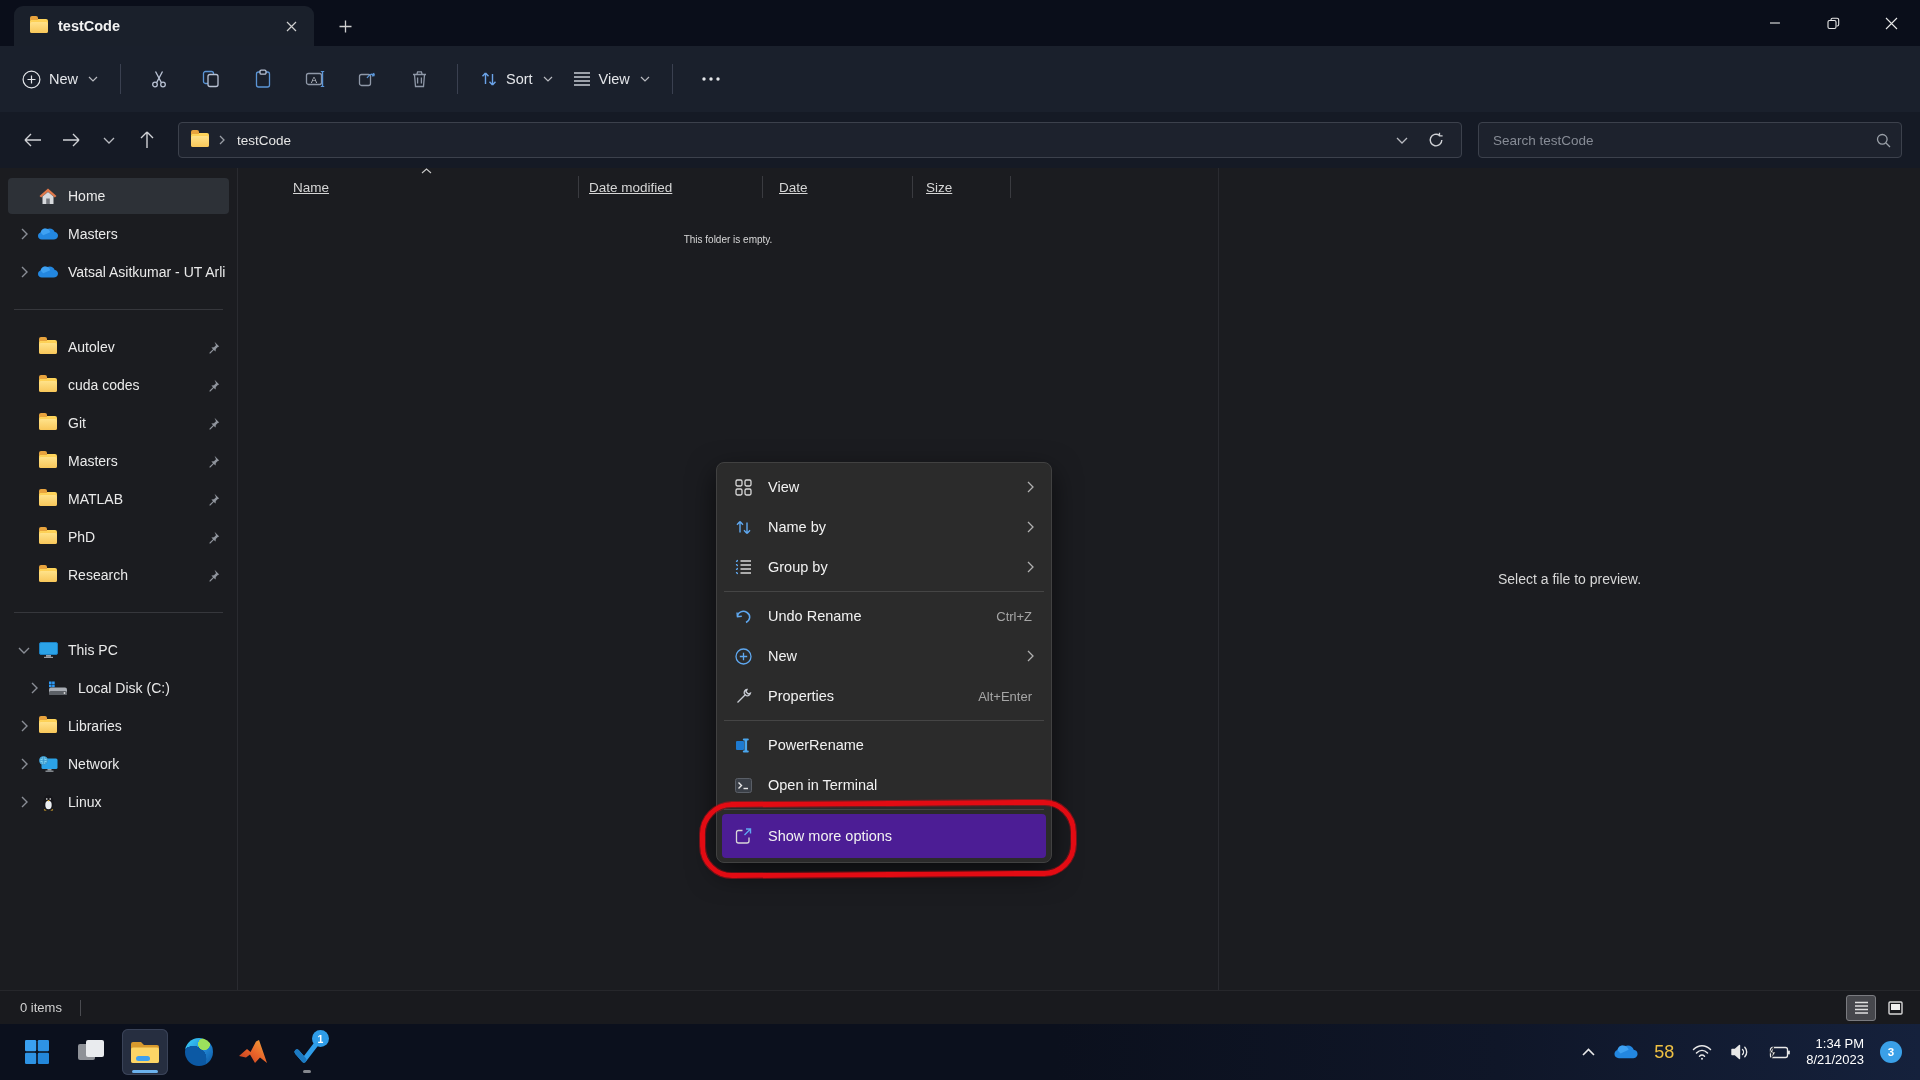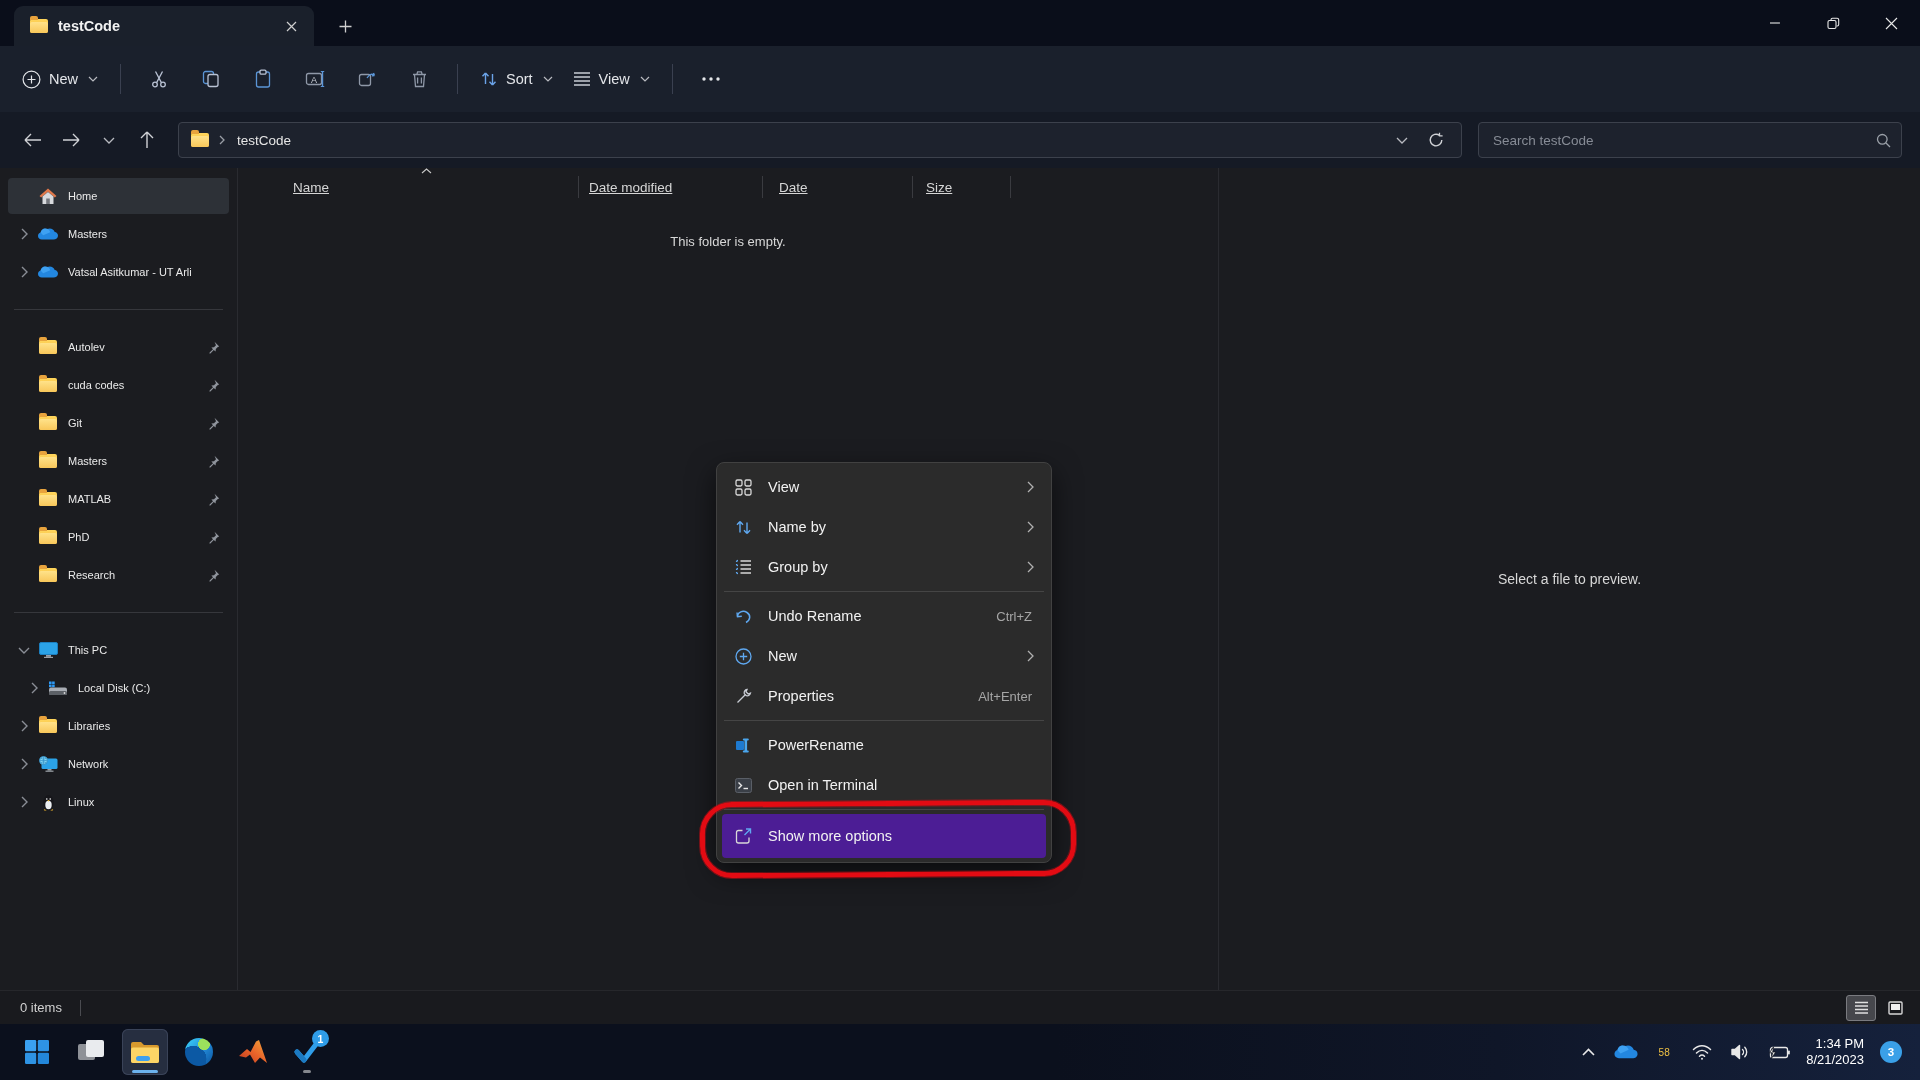--- a/index.html
+++ b/index.html
@@ -39,30 +39,30 @@
   .searchbox input{flex:1;background:transparent;border:none;outline:none;color:#cfd2d8;font-size:13.5px;font-family:"Liberation Sans",sans-serif;}
   .searchbox input::placeholder{color:#878c96;}
   
   .main{position:absolute;left:0;top:168px;width:1920px;height:822px;display:flex;background:#1b1c20;}
   .sidebar{width:238px;box-sizing:border-box;border-right:1px solid #2a2b30;padding-top:8px;overflow:hidden;}
   .sb-row{height:36px;margin:2px 8px;display:flex;align-items:center;border-radius:4px;padding:0 4px;box-sizing:border-box;}
   .sb-row.selected{background:#2d3137;}
   .sb-chev{width:24px;display:flex;align-items:center;justify-content:center;flex:0 0 24px;}
   .sb-chev.indent{margin-left:10px;}
   .sb-icon{width:24px;display:flex;align-items:center;justify-content:center;flex:0 0 24px;}
-  .sb-label{margin-left:8px;font-size:11px;color:#eaeaea;white-space:nowrap;overflow:hidden;flex:1;}
+  .sb-label{margin-left:8px;font-size:14px;color:#eaeaea;white-space:nowrap;overflow:hidden;flex:1;}
   .sb-pin{width:24px;flex:0 0 24px;display:flex;align-items:center;justify-content:center;}
   .sb-divider{height:1px;background:#36373c;margin:19px 14px;}
   
   .filearea{width:980px;box-sizing:border-box;position:relative;}
   .col-headers{height:38px;display:flex;align-items:center;position:relative;color:#d6d6d6;font-size:13.5px;text-decoration:underline;}
   .colh{display:flex;align-items:center;height:100%;box-sizing:border-box;}
   .col-sep{width:1px;height:22px;background:#3a3b40;}
   .sort-caret{position:absolute;left:183px;top:0px;color:#c8c8c8;}
-  .empty-msg{margin-top:28px;text-align:center;font-size:13px;color:#d8d8d8;}
+  .empty-msg{margin-top:28px;text-align:center;font-size:10px;color:#d8d8d8;}
   
   .preview{flex:1;border-left:1px solid #2a2b30;display:flex;align-items:center;justify-content:center;text-align:right;}
   .preview-msg{font-size:14px;color:#d8d8d8;}
   
   .ctxmenu{position:absolute;left:716px;top:462px;width:336px;background:#2b2b2b;border:1px solid #414141;
            border-radius:8px;box-shadow:0 10px 28px rgba(0,0,0,.6);padding:4px 5px;box-sizing:border-box;z-index:20;}
   .cm-item{height:40px;display:flex;align-items:center;border-radius:4px;padding:0 8px 0 10px;box-sizing:border-box;}
   .cm-item.hovered{background:#4c1d95;}
   .cm-icon{width:22px;flex:0 0 22px;display:flex;align-items:center;justify-content:center;}
   .cm-label{margin-left:14px;font-size:14.5px;color:#f2f2f2;flex:1;white-space:nowrap;}
@@ -86,21 +86,21 @@
            display:flex;align-items:center;padding:0 10px;box-sizing:border-box;}
   .tk-ico{width:46px;height:46px;display:flex;flex-direction:column;align-items:center;justify-content:center;
           border-radius:6px;margin:0 4px;position:relative;}
   .tk-ico.active{background:#262e40;box-shadow:inset 0 0 0 1px #3a4358;}
   .run-pill{position:absolute;bottom:2px;width:26px;height:3px;border-radius:2px;background:#6cb2ec;}
   .run-dot{position:absolute;bottom:2px;width:8px;height:3px;border-radius:2px;background:#84878d;}
   .badge{position:absolute;top:1px;right:1px;width:17px;height:17px;border-radius:50%;background:#2f9de8;
          color:#fff;font-size:10.5px;font-weight:bold;display:flex;align-items:center;justify-content:center;}
   .tray{margin-left:auto;display:flex;align-items:center;gap:6px;}
   .tray-ico{width:32px;height:40px;display:flex;align-items:center;justify-content:center;border-radius:4px;}
-  .tray-temp{color:#eec043;font-size:10px;padding:0 4px;}
+  .tray-temp{color:#eec043;font-size:18px;padding:0 4px;}
   .clock{text-align:right;color:#fff;font-size:13px;line-height:16px;padding:0 6px;}
   .notif{width:22px;height:22px;border-radius:50%;background:#3aa0e8;color:#fff;font-size:11.5px;font-weight:bold;
          display:flex;align-items:center;justify-content:center;margin:0 8px 0 4px;}
   
   .folder{width:18px;height:14px;position:relative;background:linear-gradient(#ffd65c,#f5b83d);border-radius:2px;}
   .folder:before{content:"";position:absolute;left:0;top:-3px;width:8px;height:4px;background:#e8a33d;border-radius:2px 2px 0 0;}
   .folder:after{content:"";position:absolute;left:0;top:3px;width:18px;height:11px;background:linear-gradient(#ffe28a,#f8c75a);border-radius:2px;}
 </style>
 </head>
 <body>

